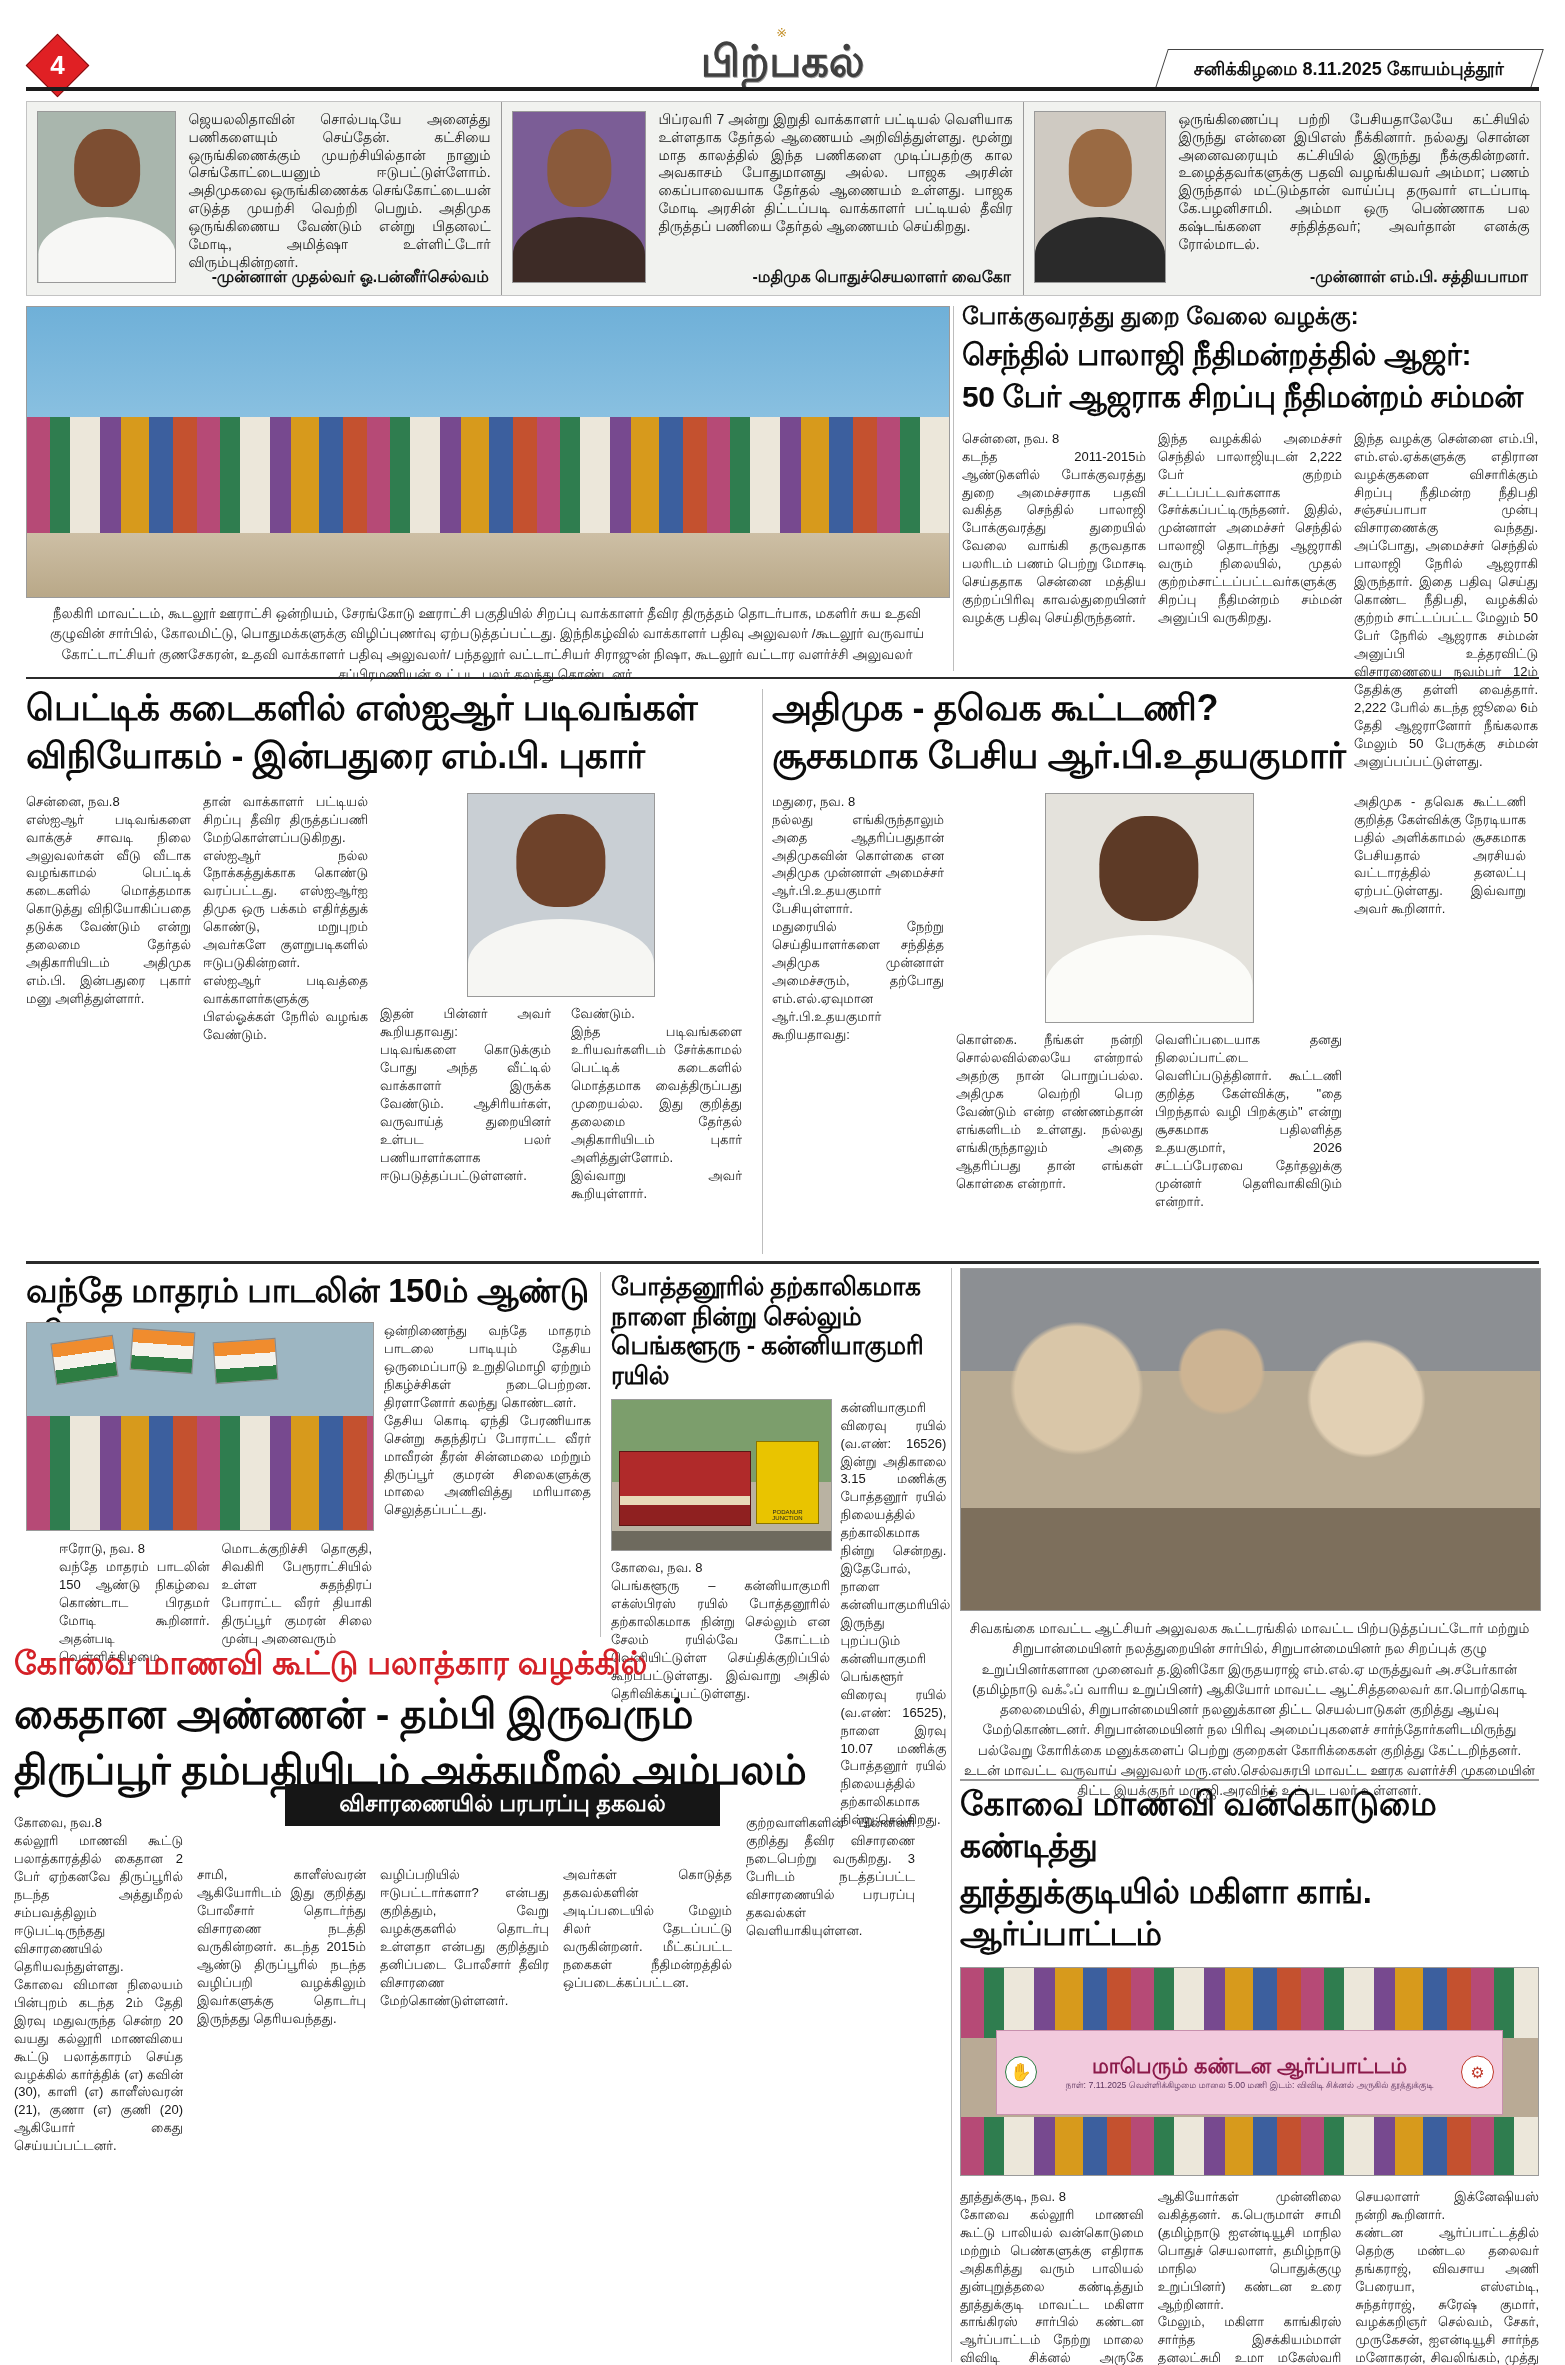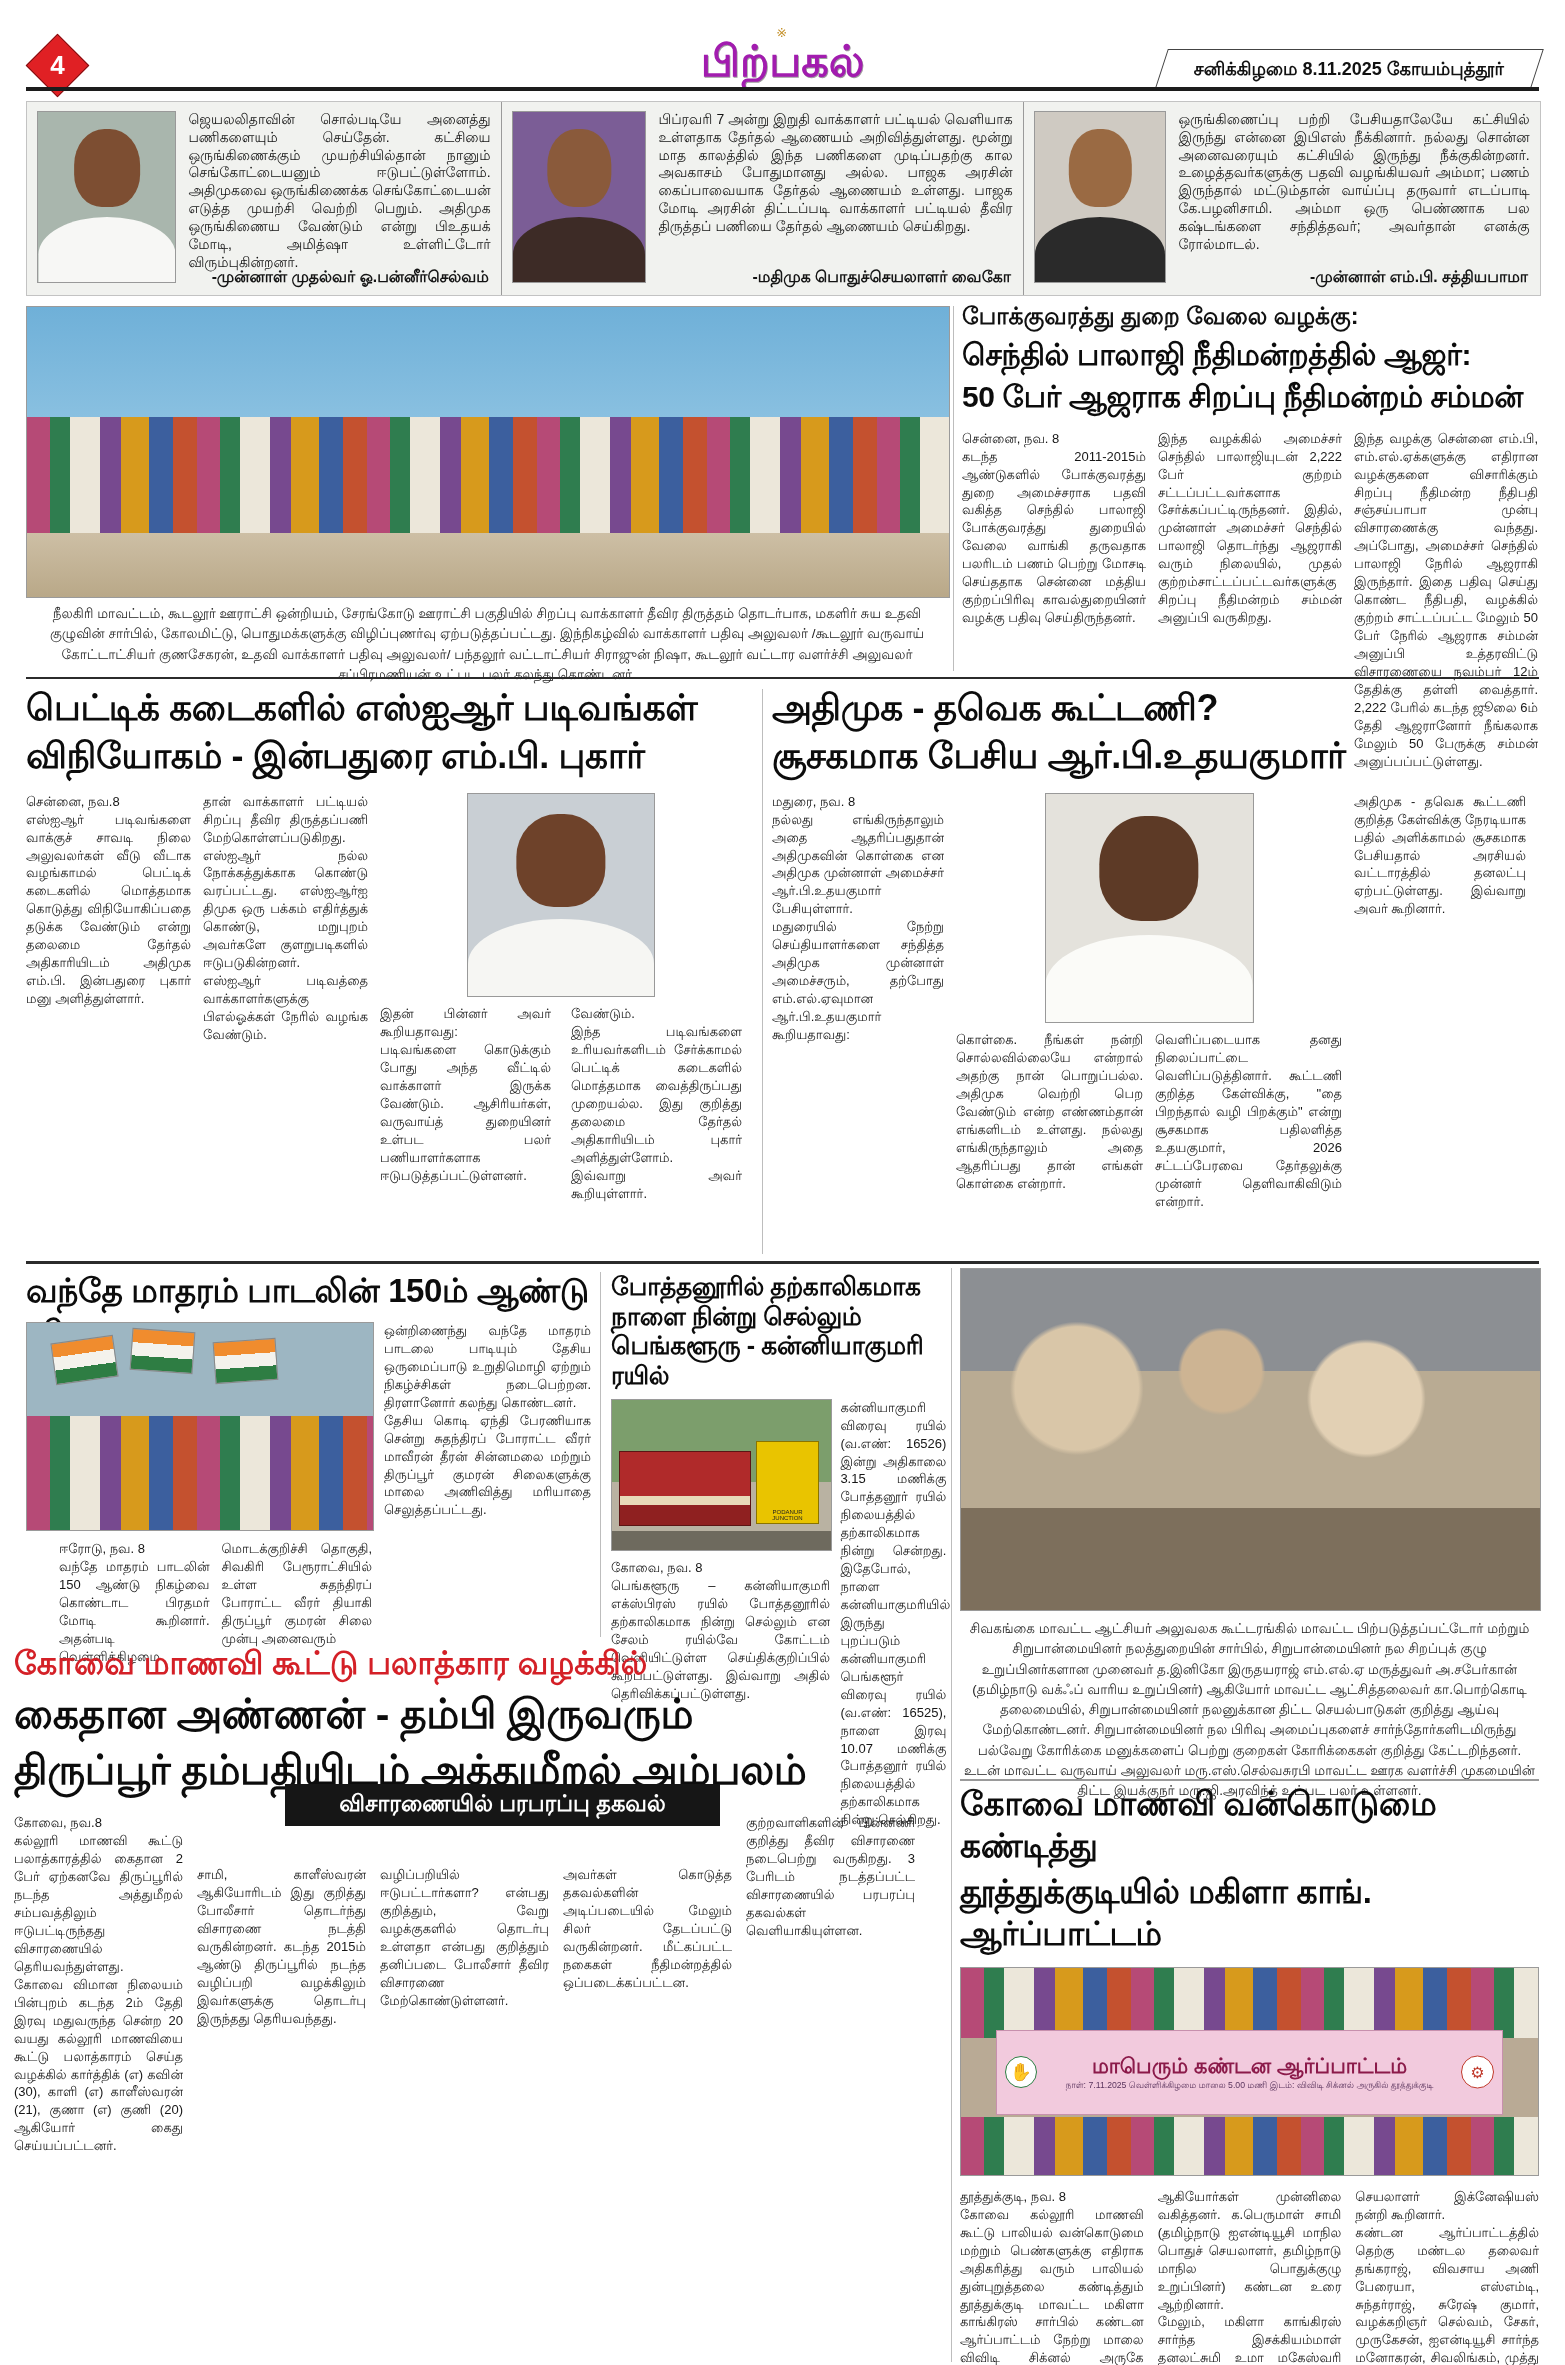--- a/index.html
+++ b/index.html
@@ -5,21 +5,21 @@
   html,body{margin:0;padding:0;background:#fff;}
   .page{position:relative;width:1565px;height:2366px;background:#fff;overflow:hidden;
         font-family:"Liberation Sans","DejaVu Sans",sans-serif;color:#141414;}
   
   .diamond{position:absolute;left:35px;top:43px;width:43px;height:43px;background:#e02024;
            border:1.7px solid #7a0d10;transform:rotate(45deg);}
   .diamond span{position:absolute;inset:0;display:flex;align-items:center;justify-content:center;
            transform:rotate(-45deg);color:#fff;font-weight:bold;font-size:26px;}
   .masthead-wrap{position:absolute;left:0;right:0;top:26px;text-align:center;}
   .masthead-logo{font-size:13px;color:#c5922d;letter-spacing:1.7px;line-height:1;}
-  .masthead{font-size:43px;font-weight:800;color:#a21caf;line-height:1.05;
+  .masthead{font-size:43px;font-weight:800;color:#404040;line-height:1.05;
             text-shadow:0.9px 0.9px 0 #9e9e9e;}
   .date-box{position:absolute;right:28px;top:49px;width:374px;height:40px;border:1.7px solid #444;
             transform:skewX(-18deg);display:flex;align-items:center;justify-content:center;background:#fff;}
   .date-box span{transform:skewX(18deg);font-size:18px;font-weight:bold;color:#111;}
   .header-rule{position:absolute;left:26px;top:87px;width:1513px;height:4.3px;background:#1c1c1c;}
   
   .quotes{position:absolute;left:26px;top:101px;width:1513px;height:193px;background:#f1f2ef;
           border:0.9px solid #c3c3c3;display:flex;}
   .qbox{display:flex;padding:8.7px 10.4px;box-sizing:border-box;position:relative;}
   .qbox+.qbox{border-left:0.9px solid #9a9a9a;}
@@ -67,21 +67,21 @@
     <div class="masthead">பிற்பகல்</div>
   </div>
   <div class="date-box">
       <span>சனிக்கிழமை 8.11.2025 கோயம்புத்தூர்</span>
     </div>
   <div class="header-rule"></div>
 
   <div class="quotes">
     <div class="qbox" style="width:474px;">
       <div class="portrait" style="width:137px;height:170px;--bg:#a9b6ad;--shirt:#f7f7f5;--skin:#7d4e32;"></div>
-      <div class="qtext">ஜெயலலிதாவின் சொல்படியே அனைத்து பணிகளையும் செய்தேன். கட்சியை ஒருங்கிணைக்கும் முயற்சியில்தான் நானும் செங்கோட்டையனும் ஈடுபட்டுள்ளோம். அதிமுகவை ஒருங்கிணைக்க செங்கோட்டையன் எடுத்த முயற்சி வெற்றி பெறும். அதிமுக ஒருங்கிணைய வேண்டும் என்று பிஉதயக் மோடி, அமித்ஷா உள்ளிட்டோர் விரும்புகின்றனர்.</div>
+      <div class="qtext">ஜெயலலிதாவின் சொல்படியே அனைத்து பணிகளையும் செய்தேன். கட்சியை ஒருங்கிணைக்கும் முயற்சியில்தான் நானும் செங்கோட்டையனும் ஈடுபட்டுள்ளோம். அதிமுகவை ஒருங்கிணைக்க செங்கோட்டையன் எடுத்த முயற்சி வெற்றி பெறும். அதிமுக ஒருங்கிணைய வேண்டும் என்று பிதனலட் மோடி, அமித்ஷா உள்ளிட்டோர் விரும்புகின்றனர்.</div>
       <div class="qby">-முன்னாள் முதல்வர் ஓ.பன்னீர்செல்வம்</div>
     </div>
     <div class="qbox" style="width:522px;">
       <div class="portrait" style="width:132px;height:170px;--bg:#7b5d96;--shirt:#3d2b26;--skin:#8a5a3b;"></div>
       <div class="qtext">பிப்ரவரி 7 அன்று இறுதி வாக்காளர் பட்டியல் வெளியாக உள்ளதாக தேர்தல் ஆணையம் அறிவித்துள்ளது. மூன்று மாத காலத்தில் இந்த பணிகளை முடிப்பதற்கு கால அவகாசம் போதுமானது அல்ல. பாஜக அரசின் கைப்பாவையாக தேர்தல் ஆணையம் உள்ளது. பாஜக மோடி அரசின் திட்டப்படி வாக்காளர் பட்டியல் தீவிர திருத்தப் பணியை தேர்தல் ஆணையம் செய்கிறது.</div>
       <div class="qby">-மதிமுக பொதுச்செயலாளர் வைகோ</div>
     </div>
     <div class="qbox" style="flex:1;">
       <div class="portrait" style="width:130px;height:170px;--bg:#cfcac2;--shirt:#2a2a2a;--skin:#9a6a43;"></div>
       <div class="qtext">ஒருங்கிணைப்பு பற்றி பேசியதாலேயே கட்சியில் இருந்து என்னை இபிஎஸ் நீக்கினார். நல்லது சொன்ன அனைவரையும் கட்சியில் இருந்து நீக்குகின்றனர். உழைத்தவர்களுக்கு பதவி வழங்கியவர் அம்மா; பணம் இருந்தால் மட்டும்தான் வாய்ப்பு தருவார் எடப்பாடி கே.பழனிசாமி. அம்மா ஒரு பெண்ணாக பல கஷ்டங்களை சந்தித்தவர்; அவர்தான் எனக்கு ரோல்மாடல்.</div>

